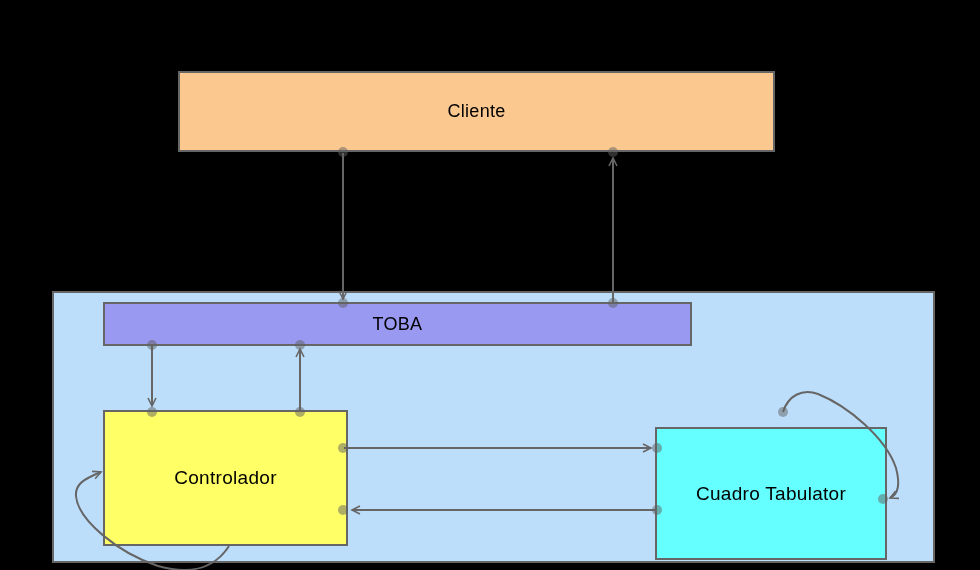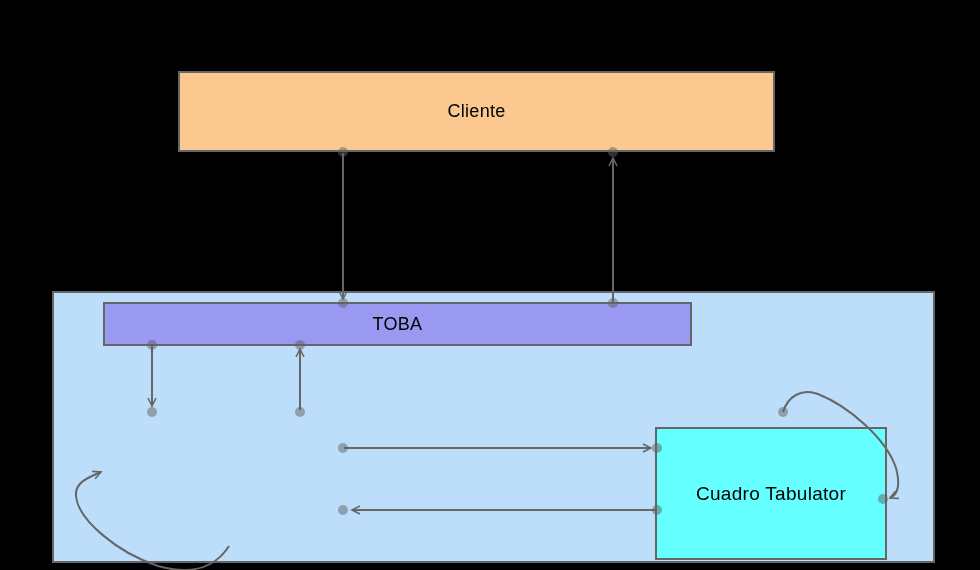--- a/index.html
+++ b/index.html
@@ -43,20 +43,23 @@
   <div class="boundary"></div>
 
   <div class="node" id="node-cliente">
     <span>Cliente</span>
   </div>
 
   <div class="node" id="node-toba">
     <span>TOBA</span>
   </div>
 
+  <div class="node" id="node-controlador">
+    <span>Controlador</span>
+  </div>
 
   <div class="node" id="node-cuadro">
     <span>Cuadro Tabulator</span>
   </div>
 
   <svg class="overlay" viewBox="0 0 980 570">
     <defs>
       <marker id="arrow" markerWidth="12" markerHeight="12" refX="9" refY="5" orient="auto" markerUnits="userSpaceOnUse" viewBox="0 0 12 10">
         <path d="M 1 1 L 9 5 L 1 9" fill="none" stroke="#666666" stroke-width="1.6"></path>
       </marker>

